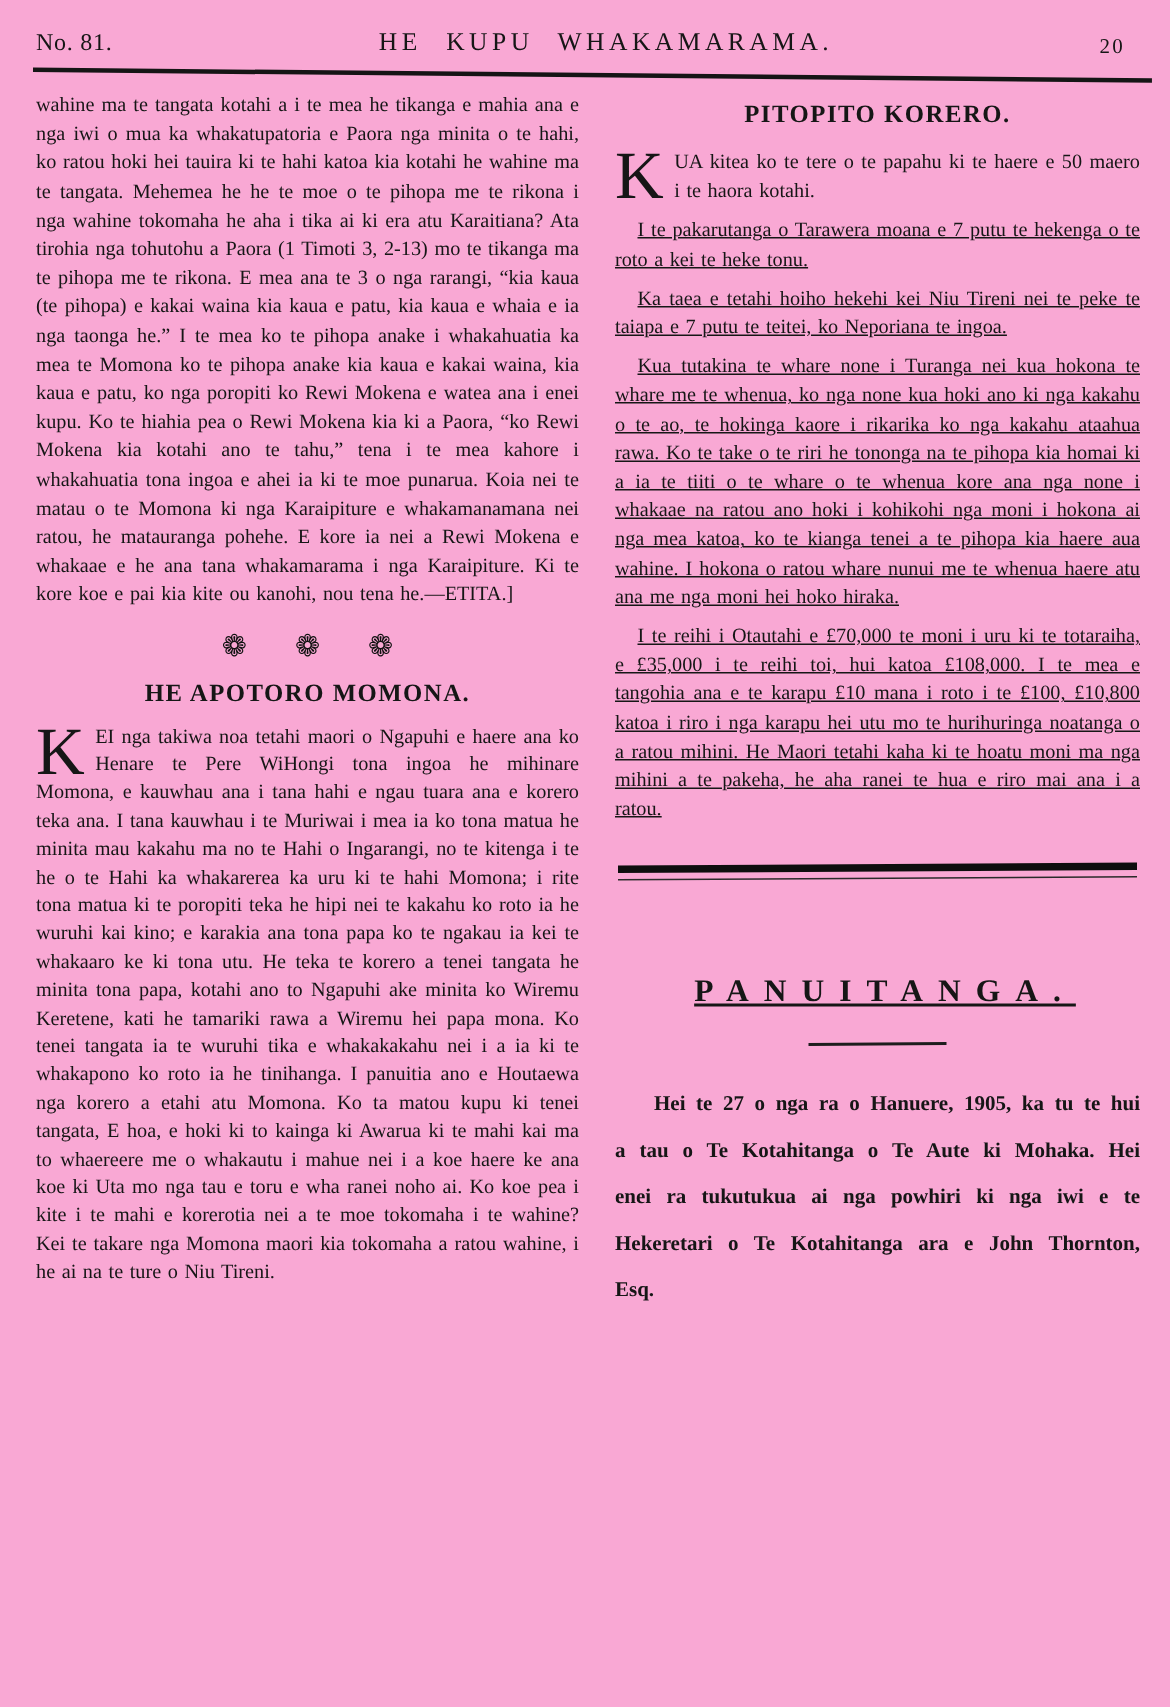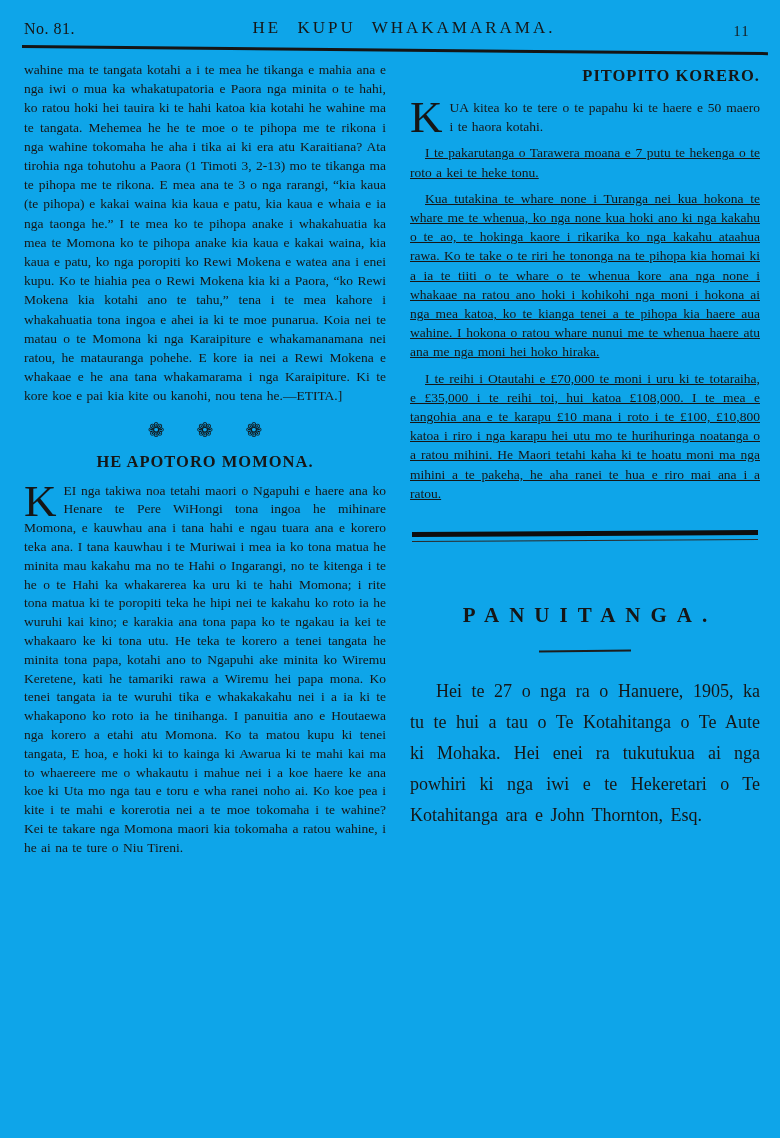--- a/index.html
+++ b/index.html
@@ -5,21 +5,21 @@
   html, body {
     margin: 0;
     padding: 0;
     background: #e8e6e0;
   }
   .page {
     position: relative;
     width: 780px;
     height: 1138px;
     margin: 0 auto;
-    background: #0ea5e9;
+    background: #f9a8d4;
     color: #161616;
     font-family: "Liberation Serif", serif;
     overflow: hidden;
   }
   
   .masthead { position: relative; height: 52px; }
   .issue-number {
     position: absolute; left: 24px; top: 20px;
     font-size: 16px; letter-spacing: 0.5px;
   }
@@ -74,21 +74,21 @@
     color: #111;
     margin: 0 14px;
   }
   .section-heading {
     text-align: center;
     font-size: 16.5px;
     font-weight: 700;
     letter-spacing: 1px;
     margin: 8px 0 10px 0;
   }
-  .news-heading { margin: 6px 0 12px 0; text-align: right; }
+  .news-heading { margin: 6px 0 12px 0; }
   .news-item {
     text-indent: 15px;
     margin: 0 0 7px 0;
     text-decoration: underline;
   }
   .news-lead { margin-bottom: 7px; }
   
   .section-divider { margin: 28px 2px 0 2px; }
   .heavy-rule {
     height: 5px; background: #0e0e0e;
@@ -98,45 +98,46 @@
     height: 1px; background: #2a2a2a; margin-top: 4px;
     transform: rotate(-0.35deg);
   }
   .announcement-heading {
     text-align: center;
     font-size: 21px;
     font-weight: 700;
     letter-spacing: 10px;
     text-indent: 10px;
     margin: 62px 0 0 0;
+    text-decoration: underline;
   }
   .announcement-rule {
     width: 92px; height: 2px; background: #1d1d1d;
     margin: 22px auto 24px auto;
     transform: rotate(-0.5deg);
   }
   .announcement-body {
-    font-size: 18px;
-    font-weight: 400;
+    font-size: 14px;
+    font-weight: 700;
     line-height: 31px;
     text-align: justify;
     text-indent: 26px;
     word-spacing: 3px;
     margin: 0;
   }
 </style>
 </head>
 <body>
 
 <div class="page">
 
   <div class="masthead">
     <span class="issue-number">No. 81.</span>
     <span class="paper-title">HE KUPU WHAKAMARAMA.</span>
-    <span class="page-number">11</span>
+    <span class="page-number">20</span>
     <div class="masthead-rule"></div>
   </div>
 
   <div class="columns">
 
     <div class="col-left">
       <p class="body-text">wahine ma te tangata kotahi a i te mea he tikanga e mahia ana e nga iwi o mua ka whakatupatoria e Paora nga minita o te hahi, ko ratou hoki hei tauira ki te hahi katoa kia kotahi he wahine ma te tangata.  Mehemea he he te moe o te pihopa me te rikona i nga wahine tokomaha he aha i tika ai ki era atu Karaitiana?  Ata tirohia nga tohutohu a Paora (1 Timoti 3, 2-13) mo te tikanga ma te pihopa me te rikona.  E mea ana te 3 o nga rarangi, “kia kaua (te pihopa) e kakai waina kia kaua e patu, kia kaua e whaia e ia nga taonga he.”  I te mea ko te pihopa anake i whakahuatia ka mea te Momona ko te pihopa anake kia kaua e kakai waina, kia kaua e patu, ko nga poropiti ko Rewi Mokena e watea ana i enei kupu.  Ko te hiahia pea o Rewi Mokena kia ki a Paora, “ko Rewi Mokena kia kotahi ano te tahu,” tena i te mea kahore i whakahuatia tona ingoa e ahei ia ki te moe punarua.  Koia nei te matau o te Momona ki nga Karaipiture e whakamanamana nei ratou, he matauranga pohehe.  E kore ia nei a Rewi Mokena e whakaae e he ana tana whakamarama i nga Karaipiture.  Ki te kore koe e pai kia kite ou kanohi, nou tena he.—ETITA.]</p>
 
       <div class="ornament-row">
         <span class="rosette">❁</span>
@@ -148,20 +149,21 @@
 
       <p class="body-text article-body"><span class="dropcap">K</span><span>EI nga takiwa noa tetahi maori o Ngapuhi e haere ana ko Henare te Pere WiHongi tona ingoa he mihinare Momona, e kauwhau ana i tana hahi e ngau tuara ana e korero teka ana.  I tana kauwhau i te Muriwai i mea ia ko tona matua he minita mau kakahu ma no te Hahi o Ingarangi, no te kitenga i te he o te Hahi ka whakarerea ka uru ki te hahi Momona; i rite tona matua ki te poropiti teka he hipi nei te kakahu ko roto ia he wuruhi kai kino; e karakia ana tona papa ko te ngakau ia kei te whakaaro ke ki tona utu.  He teka te korero a tenei tangata he minita tona papa, kotahi ano to Ngapuhi ake minita ko Wiremu Keretene, kati he tamariki rawa a Wiremu hei papa mona.  Ko tenei tangata ia te wuruhi tika e whakakakahu nei i a ia ki te whakapono ko roto ia he tinihanga.  I panuitia ano e Houtaewa nga korero a etahi atu Momona.  Ko ta matou kupu ki tenei tangata, E hoa, e hoki ki to kainga ki Awarua ki te mahi kai ma to whaereere me o whakautu i mahue nei i a koe haere ke ana koe ki Uta mo nga tau e toru e wha ranei noho ai.  Ko koe pea i kite i te mahi e korerotia nei a te moe tokomaha i te wahine?  Kei te takare nga Momona maori kia tokomaha a ratou wahine, i he ai na te ture o Niu Tireni.</span></p>
     </div>
 
     <div class="col-right">
       <h2 class="section-heading news-heading">PITOPITO KORERO.</h2>
 
       <p class="body-text news-lead"><span class="dropcap">K</span><span>UA kitea ko te tere o te papahu ki te haere e 50 maero i te haora kotahi.</span></p>
 
       <p class="body-text news-item">I te pakarutanga o Tarawera moana e 7 putu te hekenga o te roto a kei te heke tonu.</p>
+      <p class="body-text news-item">Ka taea e tetahi hoiho hekehi kei Niu Tireni nei te peke te taiapa e 7 putu te teitei, ko Neporiana te ingoa.</p>
       <p class="body-text news-item">Kua tutakina te whare none i Turanga nei kua hokona te whare me te whenua, ko nga none kua hoki ano ki nga kakahu o te ao, te hokinga kaore i rikarika ko nga kakahu ataahua rawa.  Ko te take o te riri he tononga na te pihopa kia homai ki a ia te tiiti o te whare o te whenua kore ana nga none i whakaae na ratou ano hoki i kohikohi nga moni i hokona ai nga mea katoa, ko te kianga tenei a te pihopa kia haere aua wahine.  I hokona o ratou whare nunui me te whenua haere atu ana me nga moni hei hoko hiraka.</p>
       <p class="body-text news-item">I te reihi i Otautahi e £70,000 te moni i uru ki te totaraiha, e £35,000 i te reihi toi, hui katoa £108,000.  I te mea e tangohia ana e te karapu £10 mana i roto i te £100, £10,800 katoa i riro i nga karapu hei utu mo te hurihuringa noatanga o a ratou mihini.  He Maori tetahi kaha ki te hoatu moni ma nga mihini a te pakeha, he aha ranei te hua e riro mai ana i a ratou.</p>
 
       <div class="section-divider">
         <div class="heavy-rule"></div>
         <div class="thin-rule"></div>
       </div>
 
       <h2 class="announcement-heading">PANUITANGA.</h2>
       <div class="announcement-rule"></div>

